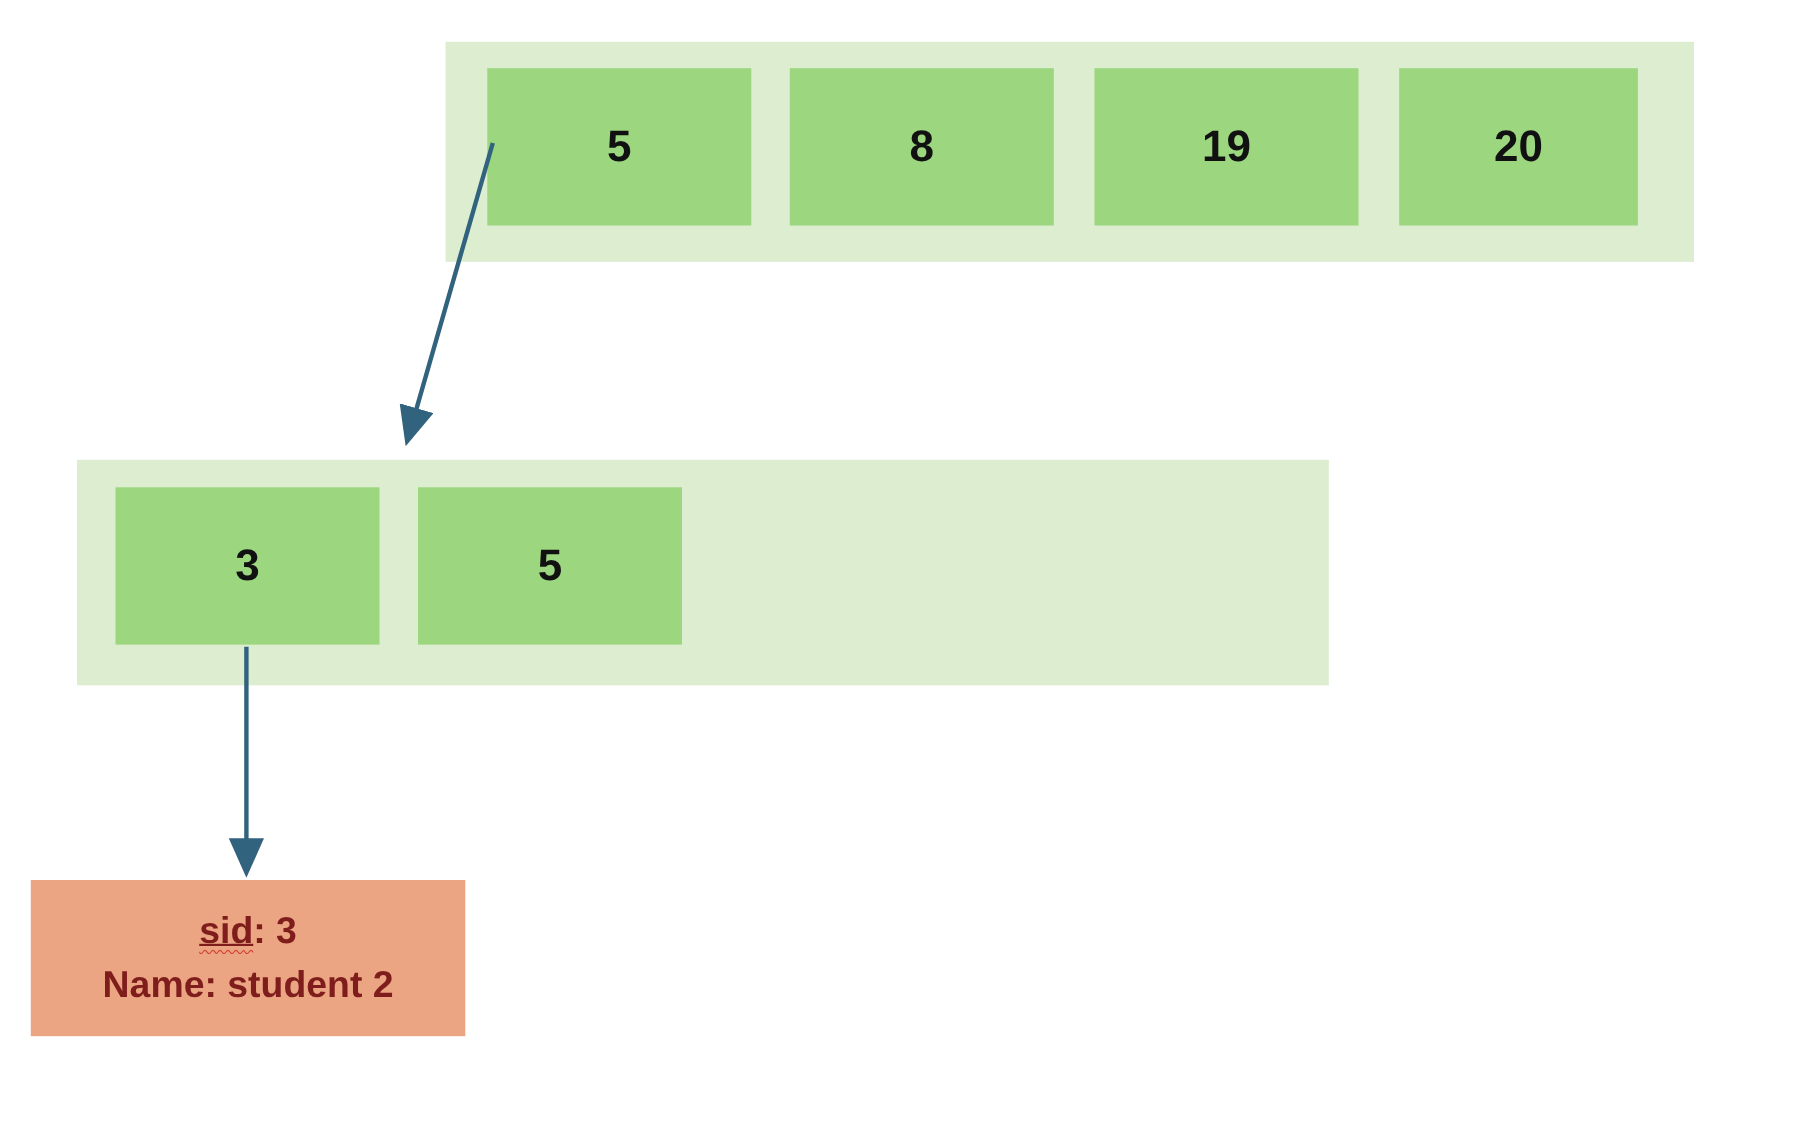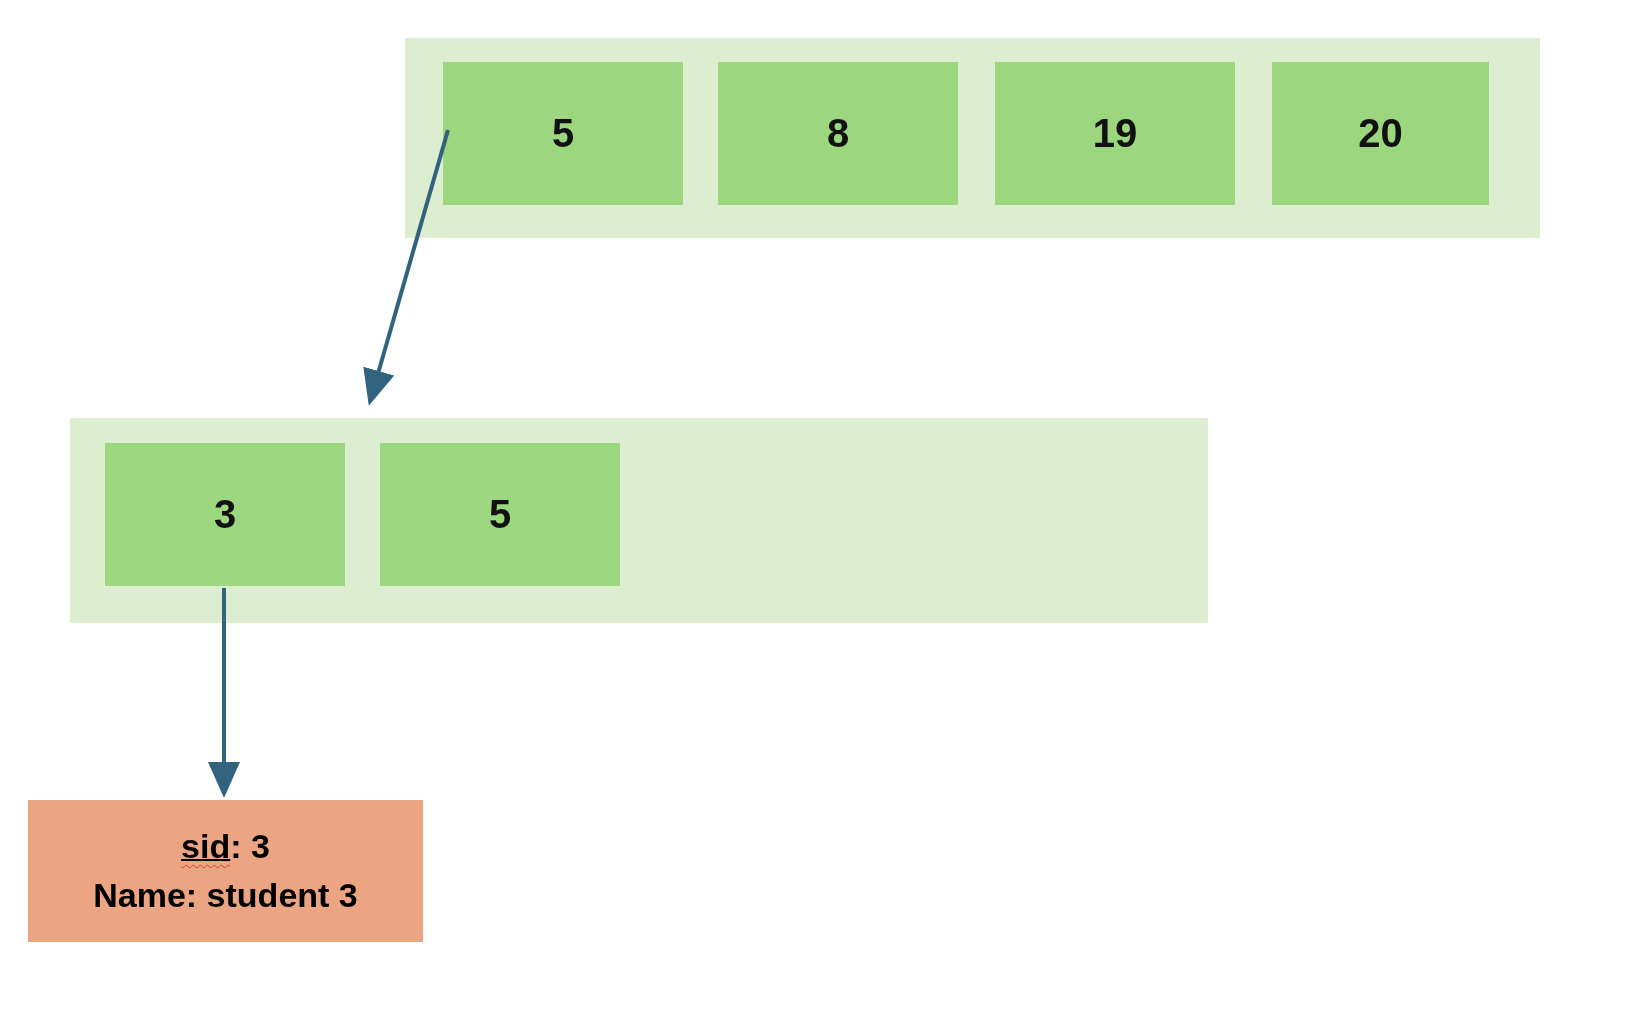--- a/index.html
+++ b/index.html
@@ -57,21 +57,21 @@
     top: 800px;
     width: 395px;
     height: 142px;
     background: #eba583;
     display: flex;
     flex-direction: column;
     align-items: center;
     justify-content: center;
     font-size: 34px;
     font-weight: bold;
-    color: #000000;
+    color: #7f1d1d;
     line-height: 1.45;
   }
   .u-solid {
     text-decoration: underline;
     text-decoration-thickness: 2px;
   }
   .u-wavy {
     text-decoration: underline wavy #d23f31;
     text-decoration-thickness: 1px;
     text-underline-offset: 6px;
@@ -111,21 +111,21 @@
     </div>
     <div class="cell cell-1">
       <span>5</span>
     </div>
   </div>
 
   <div class="record">
     <div>
       <span class="u-solid"><span class="u-wavy">sid</span></span><span>: 3</span>
     </div>
-    <div>Name: student 3</div>
+    <div>Name: student 2</div>
   </div>
 
   <svg class="arrow-layer" viewBox="0 0 1642 1028" xmlns="http://www.w3.org/2000/svg">
     <defs>
       <marker id="arrowhead" markerWidth="9" markerHeight="8" refX="7" refY="4" orient="auto" markerUnits="strokeWidth">
         <polygon points="0 0, 9 4, 0 8" fill="#31627e"></polygon>
       </marker>
     </defs>
     <line x1="448" y1="130" x2="371" y2="398" stroke="#31627e" stroke-width="4" marker-end="url(#arrowhead)"></line>
     <line x1="224" y1="588" x2="224" y2="790" stroke="#31627e" stroke-width="4" marker-end="url(#arrowhead)"></line>

